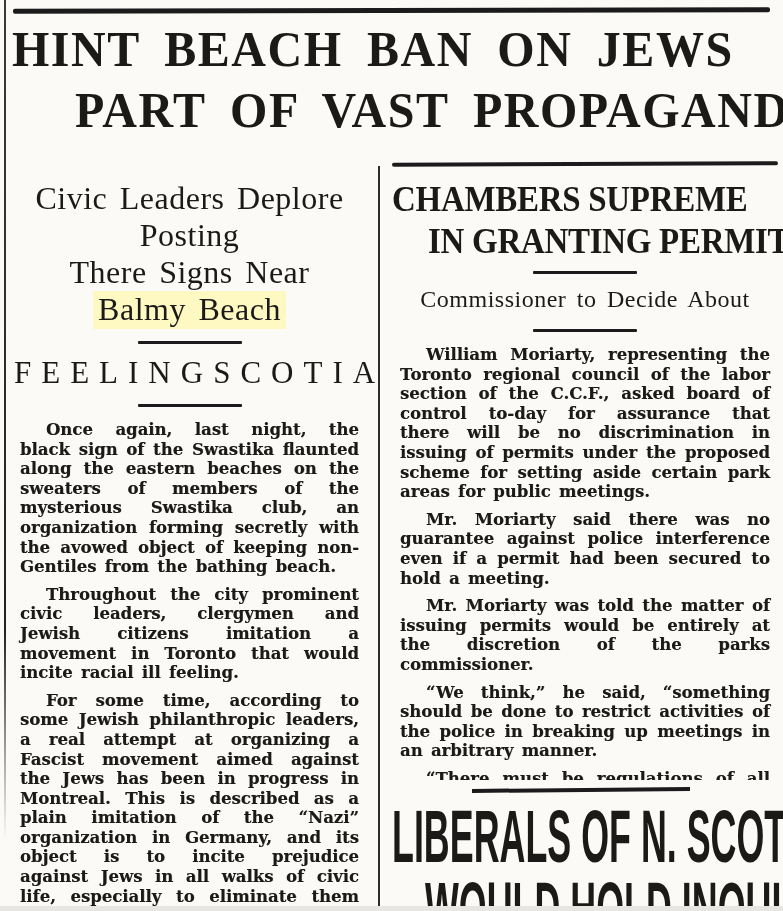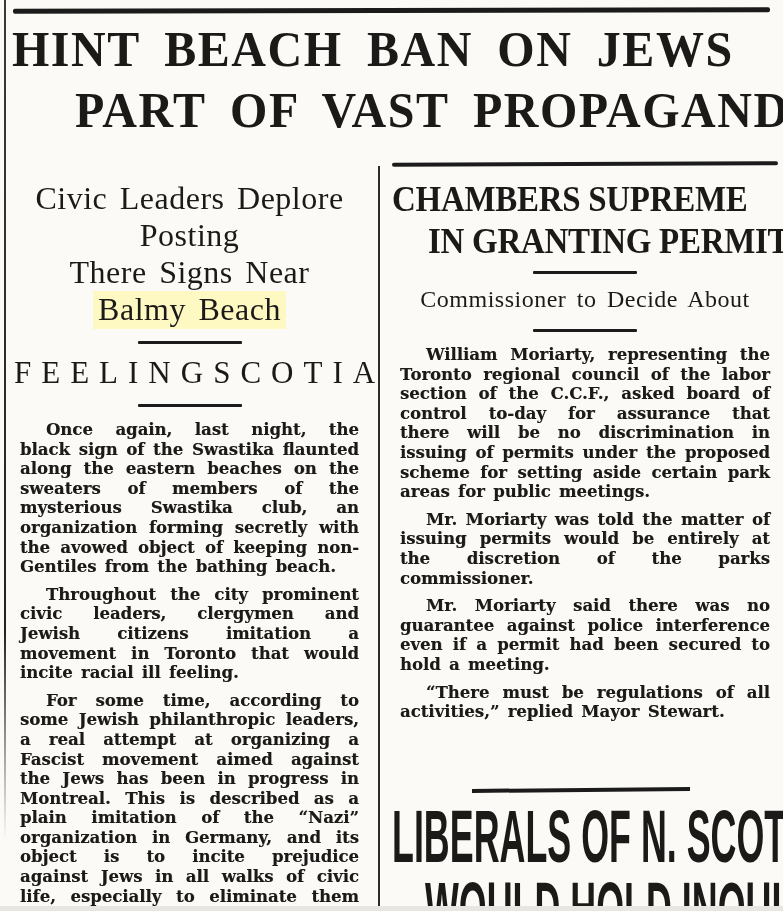--- a/index.html
+++ b/index.html
@@ -143,22 +143,23 @@
       <span>CHAMBERS SUPREME</span>
       <span class="line2">IN GRANTING PERMIT</span>
     </h2>
     <div class="short-rule"></div>
     <div class="deck right-deck">
       <div>Commissioner to Decide About</div>
     </div>
     <div class="short-rule"></div>
     <div class="paras">
         <p class="body-para">William Moriarty, representing the Toronto regional council of the labor section of the C.C.F., asked board of control to-day for assurance that there will be no discrimination in issuing of permits under the proposed scheme for setting aside certain park areas for public meetings.</p>
+        <p class="body-para">Mr. Moriarty said there was no guarantee against police interference even if a permit had been secured to hold a meeting.</p>
         <p class="body-para">Mr. Moriarty was told the matter of issuing permits would be entirely at the discretion of the parks commissioner.</p>
-        <p class="body-para">Mr. Moriarty said there was no guarantee against police interference even if a permit had been secured to hold a meeting.</p>
+        <p class="body-para">“We think,” he said, “something should be done to restrict activities of the police in breaking up meetings in an arbitrary manner.</p>
         <p class="body-para">“There must be regulations of all activities,” replied Mayor Stewart.</p>
       </div>
   </div>
 
   <div class="bottom-article">
     <div class="bottom-rule"></div>
     <div class="giant-line">
       <span>LIBERALS OF N. SCOTIA</span>
     </div>
     <div class="giant-line line2">

